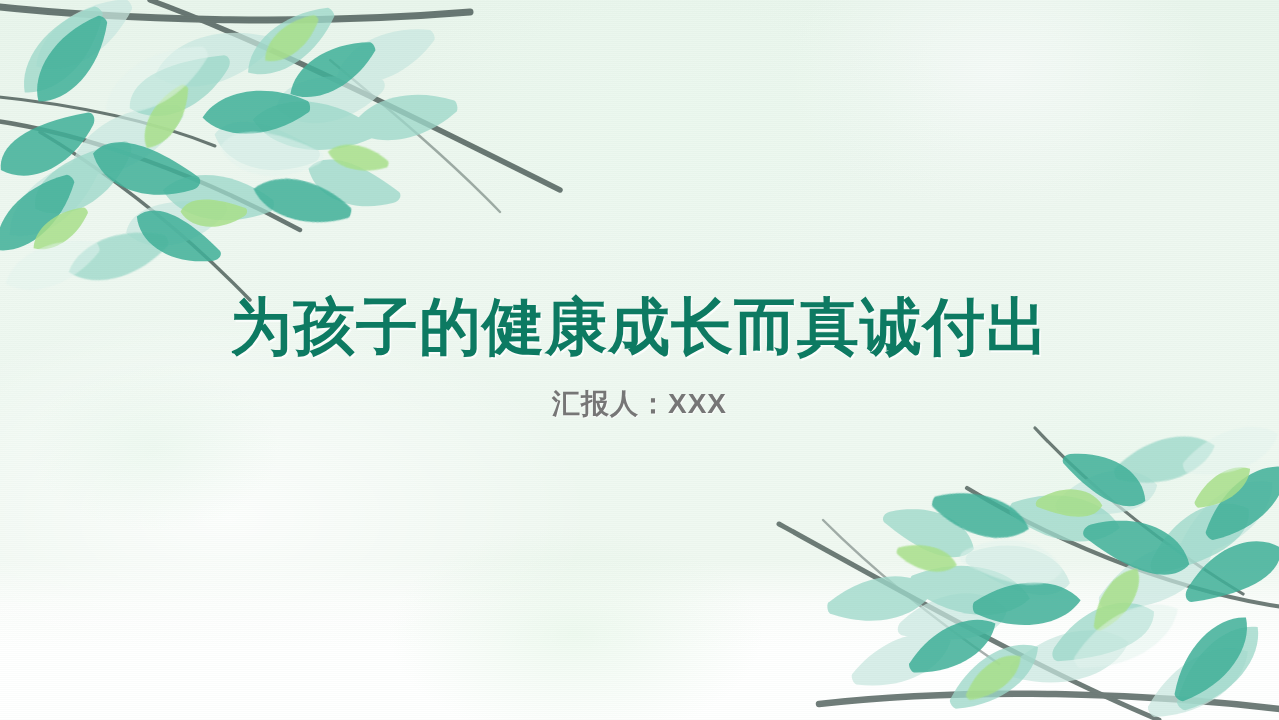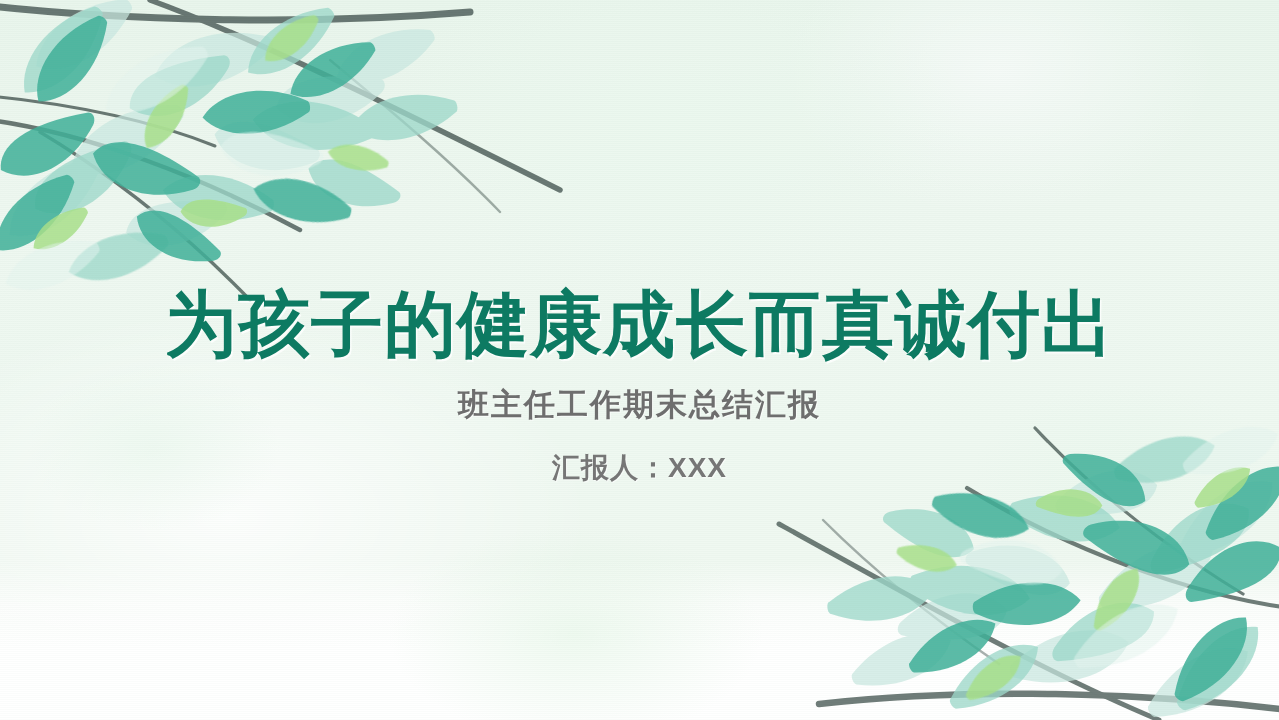--- a/index.html
+++ b/index.html
@@ -67,22 +67,22 @@
 
   
   .text-block {
     position: absolute;
     left: 0;
     right: 0;
     top: 283px;
     text-align: center;
   }
   .main-title {
-    margin: 4px;
-    font-size: 72px;
+    margin: 12px;
+    font-size: 62px;
     line-height: 1.04;
     font-weight: 700;
     letter-spacing: 1px;
     color: #0d7a62;
     text-shadow: 1.5px 2px 0 rgba(255,255,255,0.75);
     white-space: nowrap;
   }
   .sub-title {
     margin: 24px 0 0 0;
     font-size: 31px;
@@ -246,17 +246,16 @@
         <use href="#leafb" x="210" y="132" width="112" height="56" transform="rotate(12 266 160)"></use>
         <use href="#leaf" x="-4" y="244" width="104" height="50" transform="rotate(-20 48 269)"></use>
       </g>
     </g>
   </svg>
 
   <div class="bg-texture"></div>
 
   <div class="text-block">
     <h1 class="main-title">为孩子的健康成长而真诚付出</h1>
-    <p class="sub-title">班主任工作期末总结汇报</p>
     <p class="presenter">汇报人：XXX</p>
   </div>
 
 </div>
 
 </body></html>

